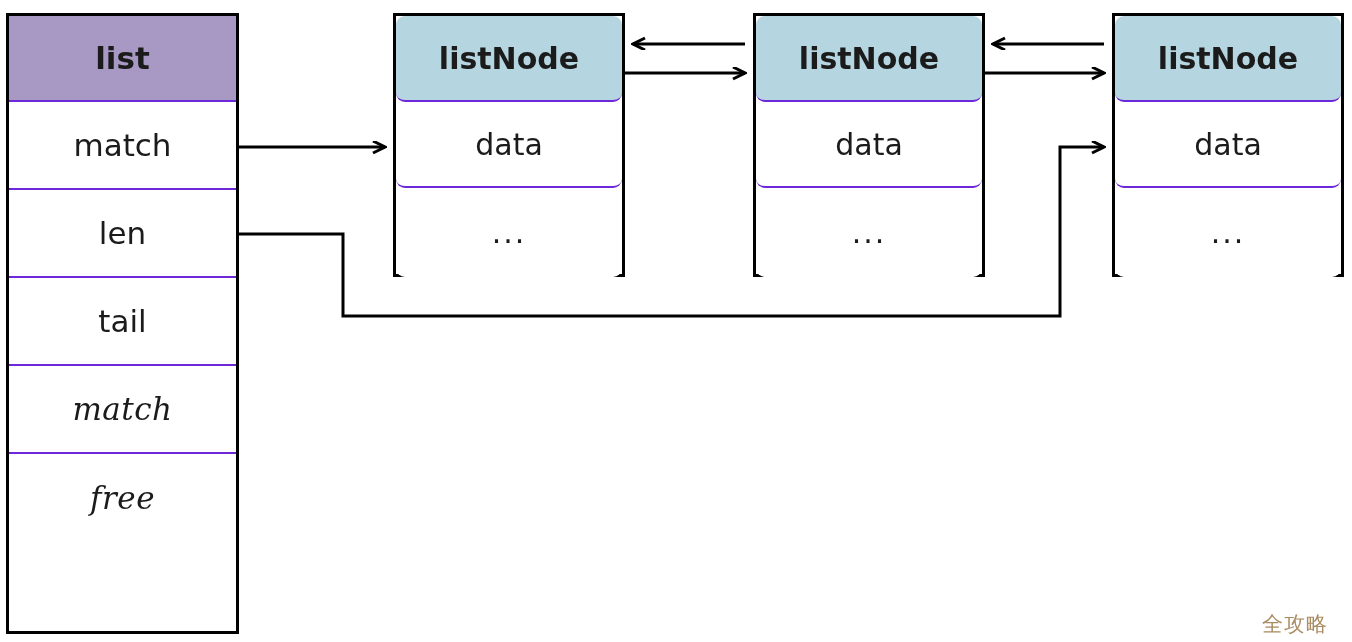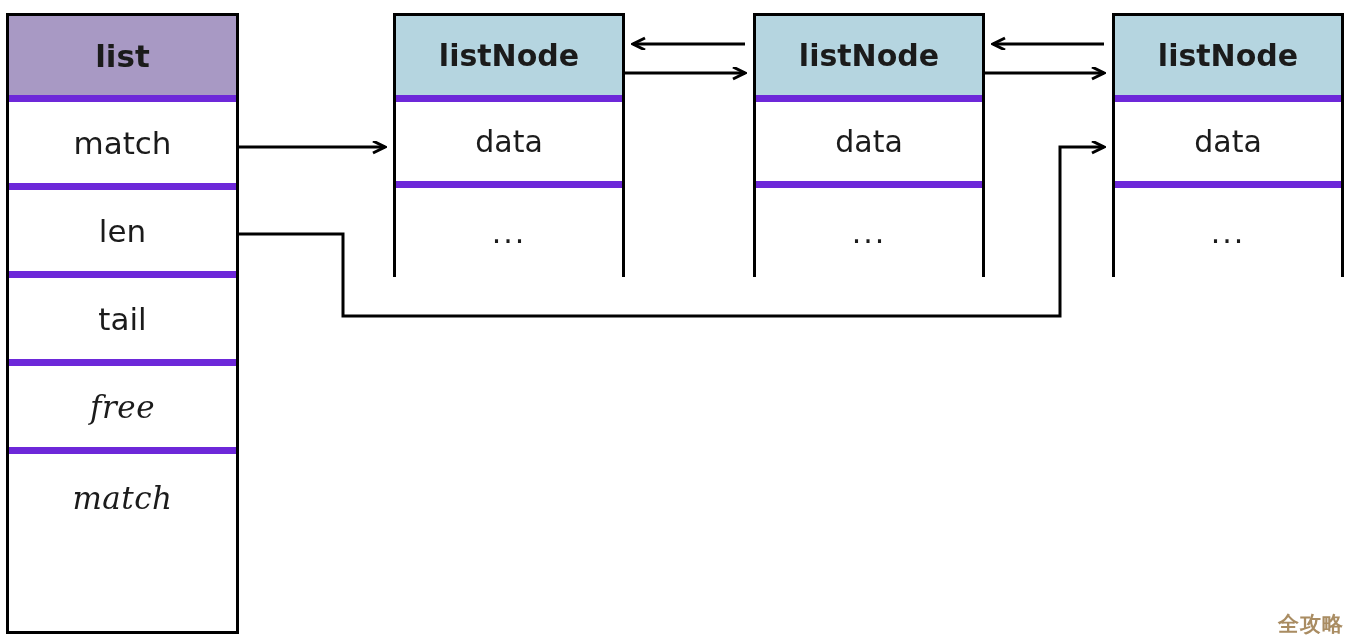--- a/index.html
+++ b/index.html
@@ -29,21 +29,21 @@
   
   .struct {
     position: absolute;
     border: 3px solid #000000;
     box-sizing: border-box;
     background: #ffffff;
     z-index: 2;
   }
   .cell {
     box-sizing: border-box;
-    border-bottom: 7px solid #6d28d9;
+    border-bottom: 2px solid #6d28d9;
     display: flex;
     align-items: center;
     justify-content: center;
     background: #ffffff;
     color: #1b1b1b;
   }
   .cell:last-child {
     border-bottom: none;
   }
   .cell.header {
@@ -67,20 +67,21 @@
 
   
   .node-struct {
     top: 13px;
     width: 232px;
     height: 264px;
   }
   .node-struct .cell {
     height: 86px;
     font-size: 30px;
+    border-radius: 9px;
   }
   .node-struct .cell.dots {
     height: 89px;
     font-size: 30px;
     letter-spacing: 2px;
   }
   #node-1 { left: 393px; }
   #node-2 { left: 753px; }
   #node-3 { left: 1112px; }
 
@@ -88,24 +89,24 @@
   .hand {
     font-family: "DejaVu Serif", serif;
     font-style: italic;
     font-size: 32px;
     letter-spacing: 0.5px;
   }
 
   
   #watermark {
     position: absolute;
-    right: 8px;
+    right: 24px;
     bottom: 4px;
     font-size: 21px;
-    font-weight: 700;
+    font-weight: 400;
     letter-spacing: 1px;
     z-index: 5;
     font-family: "DejaVu Sans", sans-serif;
   }
 </style>
 </head>
 <body>
 
 <div id="canvas" style="background: rgb(255, 255, 255);">
 
@@ -145,23 +146,23 @@
   <div class="struct" id="list-struct">
     <div class="cell header" id="list-header" style="background: rgb(168, 153, 196);">list</div>
 
     <div class="cell">match</div>
 
     <div class="cell">len</div>
 
     <div class="cell">tail</div>
 
 
+    <div class="cell hand">match</div>
+
     <div class="cell hand">free</div>
-
-    <div class="cell hand">match</div>
   </div>
 
   <div class="struct node-struct" id="node-1">
     <div class="cell header node-header" style="background: rgb(181, 213, 224);">listNode</div>
     <div class="cell">data</div>
     <div class="cell dots">...</div>
   </div>
 
   <div class="struct node-struct" id="node-2">
     <div class="cell header node-header" style="background: rgb(181, 213, 224);">listNode</div>

